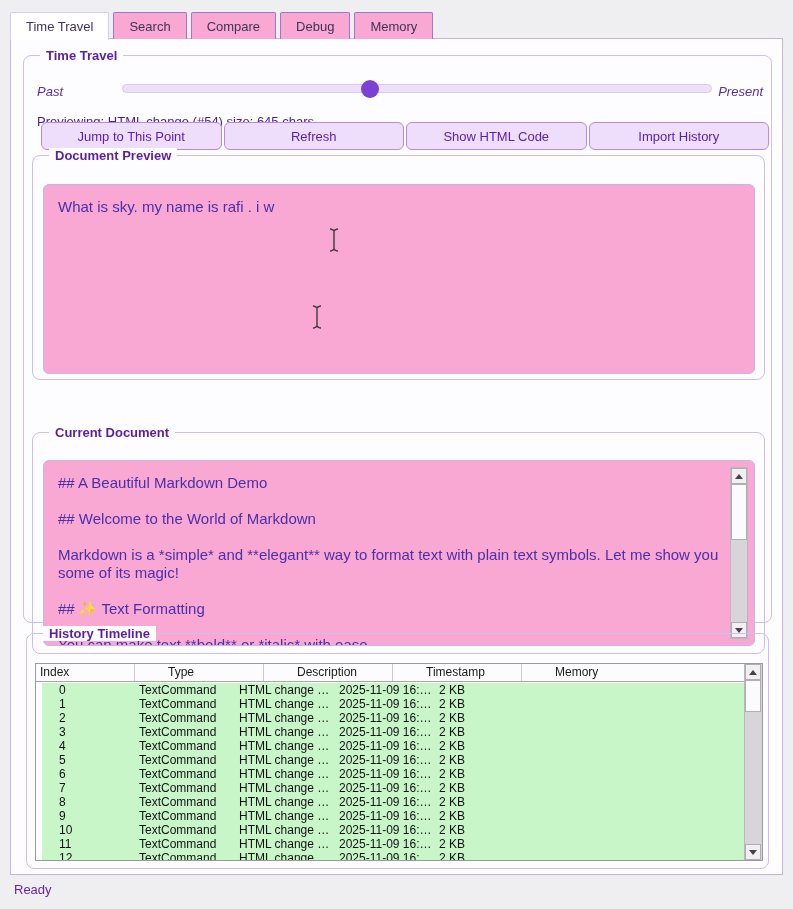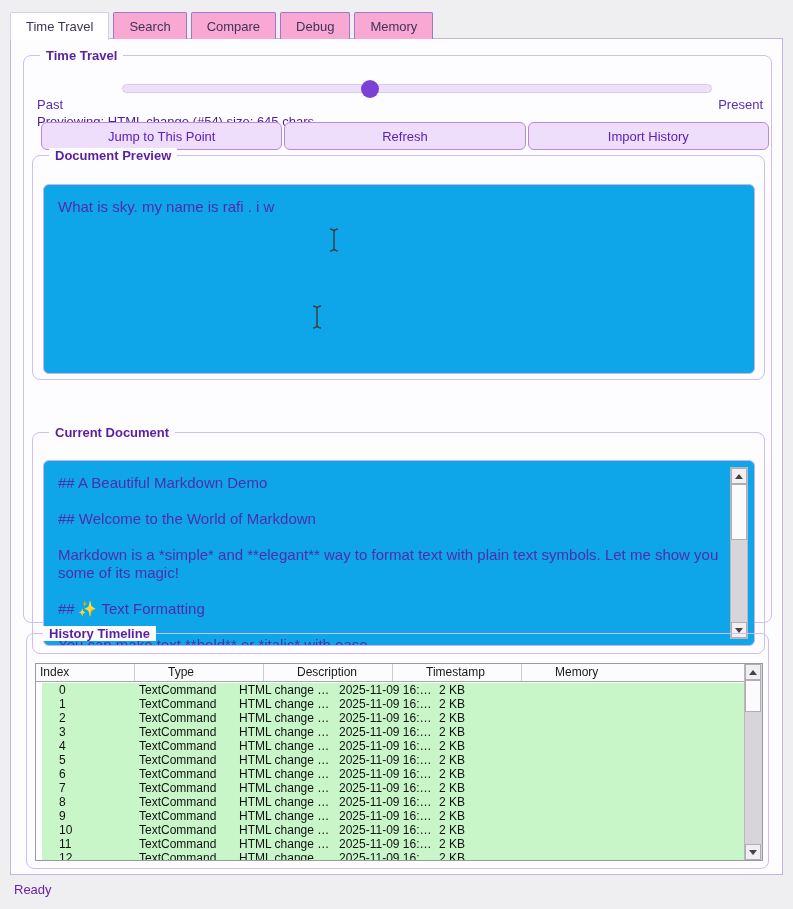--- a/index.html
+++ b/index.html
@@ -22,38 +22,38 @@
   .group-label { position:absolute; top:-8px; left:16px; padding:0 6px; background:#fdfcfe;
                  font-size:13px; font-weight:bold; color:#5a1fa0; line-height:15px; }
 
   .group-tt      { left:12px; top:16px;  width:749px; height:568px; }
   .group-preview { left:8px;  top:99px;  width:733px; height:225px; }
   .group-current { left:8px;  top:332px; width:733px; height:222px;margin-top:44px; }
   .group-history { left:15px; top:594px; width:743px; height:236px; }
 
   
   .slider-row { position:absolute; left:13px; top:22px; width:726px; height:20px; }
-  .slider-side-label { position:absolute; font-size:13px; color:#5a2ea6; top:19px; }
+  .slider-side-label { position:absolute; font-size:13px; color:#5a2ea6; top:6px;font-style:italic; }
   .slider-side-label.right { right:0; }
   .slider-track { position:absolute; left:85px; top:6px; width:590px; height:9px;
                   background:#ece1f8; border:1px solid #d9c9f0; border-radius:5px; }
   .slider-thumb { position:absolute; top:1px; width:18px; height:18px; border-radius:50%;
                   background:#7c40d4; }
 
   
   .preview-label { position:absolute; left:13px; top:58px; font-size:13px; color:#4c1d95; }
 
   
   .btn-row { position:absolute; left:17px; top:66px; width:728px; display:flex; gap:2px; }
   .btn { flex:1; height:28px; background:#eeddfb; border:1px solid #b78bdb; border-radius:6px;
          font-size:13px; color:#5b21b6; display:flex; align-items:center; justify-content:center;
          cursor:default; }
 
   
-  .textarea { position:absolute; left:10px; width:712px; background:#0ea5e9;
+  .textarea { position:absolute; left:10px; width:712px; background:#f9a8d4;
               border:1px solid #c9b3e8; border-radius:6px; overflow:hidden; }
   .textarea.preview-area { top:28px; height:190px; }
   .textarea.current-area { top:27px; height:186px; }
   .doc-text { position:absolute; left:14px; top:13px; right:32px; font-size:15px; line-height:18px;
               color:#4b2fa8; white-space:pre-wrap; }
 
   .ibeam { position:absolute; width:12px; height:26px; }
 
   
   .vscroll { position:absolute; width:18px; background:#d7d5d9; border:1px solid #b9b7bb; }
@@ -114,20 +114,21 @@
         <div class="slider-thumb" id="slider-thumb" style="left: 238px; top: -5px;"></div>
       </div>
       <span class="slider-side-label right">Present</span>
     </div>
 
     <div class="preview-label">Previewing: HTML change (#54) size: 645 chars</div>
 
     <div class="btn-row">
         <div class="btn">Jump to This Point</div>
         <div class="btn">Refresh</div>
+        <div class="btn">Show HTML Code</div>
         <div class="btn">Import History</div>
       </div>
 
     <div class="group group-preview">
       <span class="group-label">Document Preview</span>
       <div class="textarea preview-area">
         <div class="doc-text">What is sky. my name is rafi . i w</div>
         <svg class="ibeam" style="left:284px; top:42px;" viewBox="0 0 12 26">
           <path d="M2 2 C4 2 5 3.5 6 3.5 C7 3.5 8 2 10 2" stroke="#3a3a3a" stroke-width="1.4" fill="none"></path>
           <line x1="6" y1="3.5" x2="6" y2="22.5" stroke="#3a3a3a" stroke-width="1.4"></line>

